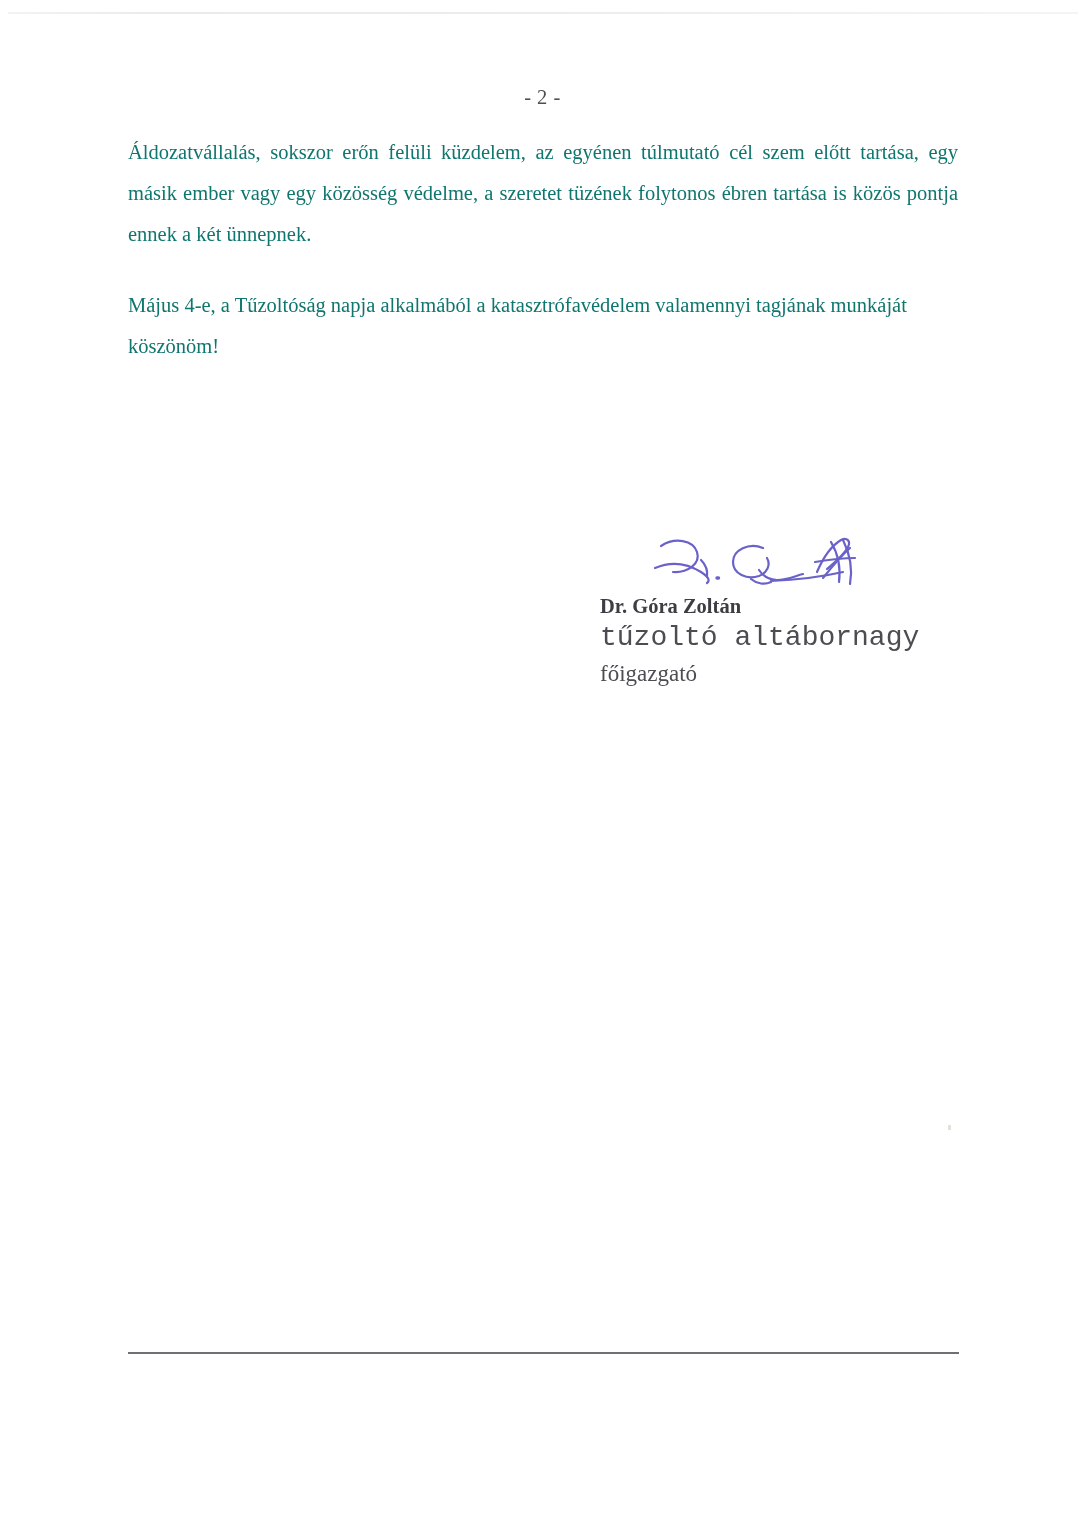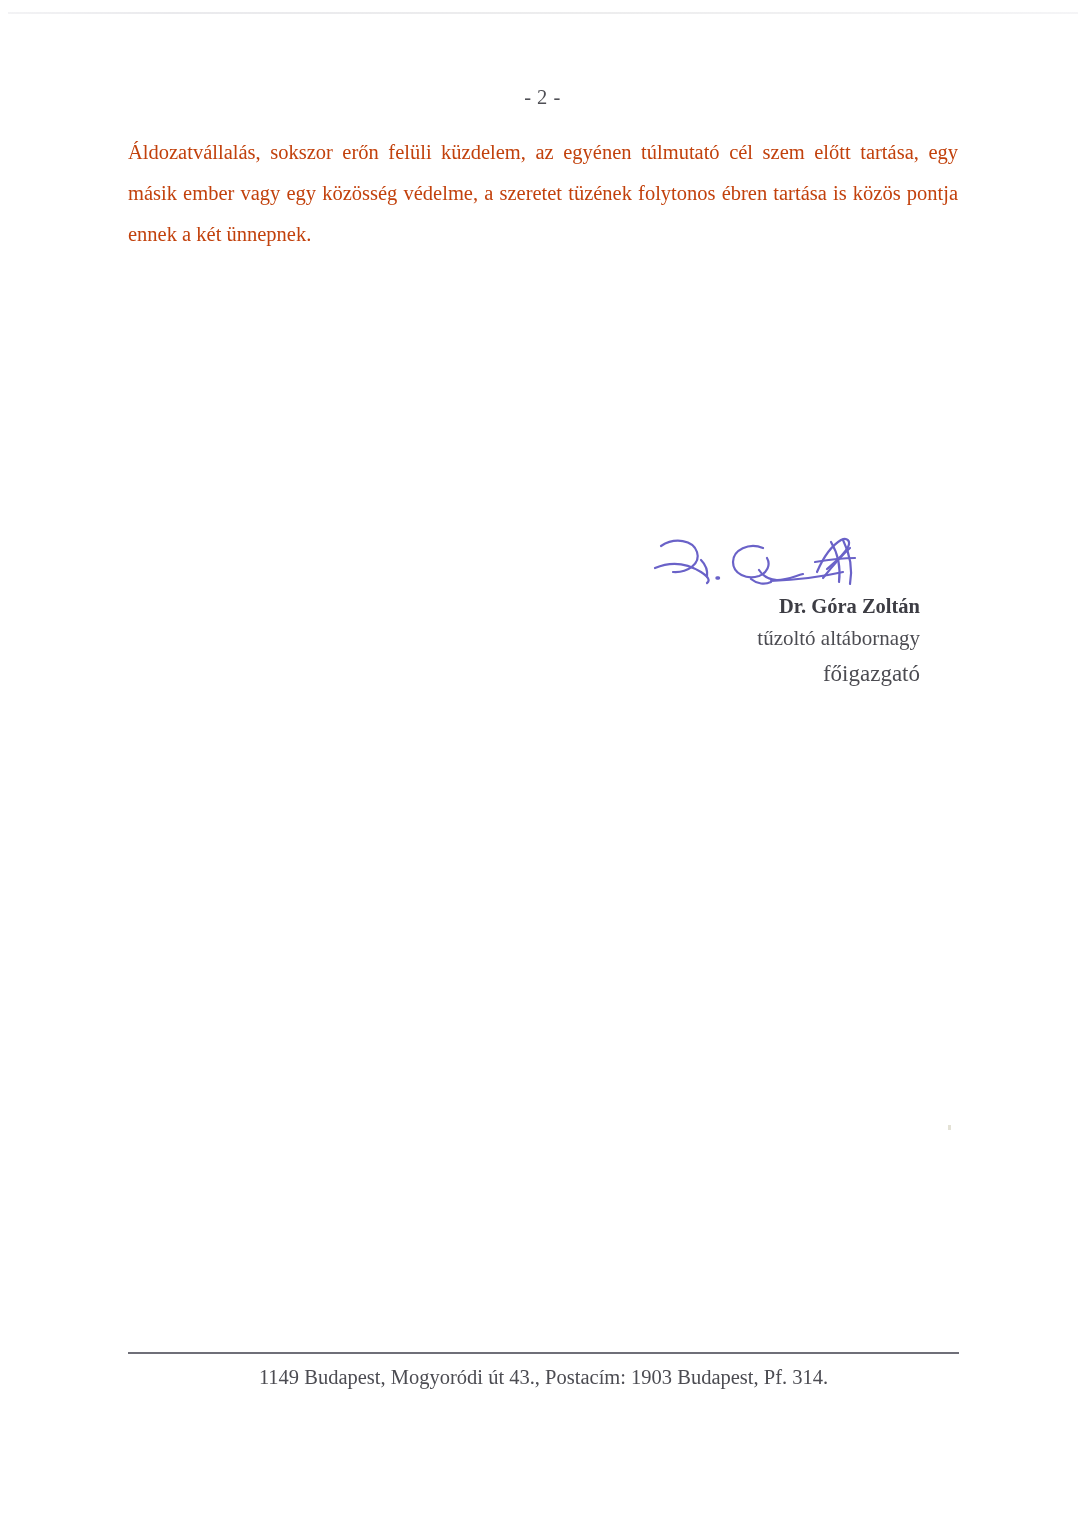--- a/index.html
+++ b/index.html
@@ -45,57 +45,58 @@
     top: 132px;
     width: 830px;
   }
 
   .para {
     text-align: justify;
     text-justify: inter-word;
     font-size: 20.5px;
     line-height: 41px;
     margin: 0 0 30px 0;
-    color: #c2410c;
+    color: #0f766e;
   }
   .para.last-loose {
     text-align: left;
   }
   .para:last-child { margin-bottom: 0; }
 
   
   .sign-block {
     position: absolute;
     left: 600px;
     top: 532px;
     width: 320px;
-    text-align: right;
+    text-align: left;
   }
   .signature-mark {
     position: relative;
     height: 62px;
     margin: 0 auto;
     width: 230px;
   }
   .signature-mark svg {
     position: absolute;
     left: 0;
     top: 0;
   }
   .sign-name {
     font-size: 20.5px;
     font-weight: bold;
     line-height: 28px;
     color: #3d3d44;
     margin-top: -2px;
   }
   .sign-rank {
-    font-size: 21px;
+    font-size: 28px;
     line-height: 36px;
     color: #4c4c52;
+    font-family: Liberation Mono, monospace;
   }
   .sign-role {
     font-size: 23px;
     line-height: 36px;
     color: #4c4c52;
   }
 
   
   .footer-rule {
     position: absolute;
@@ -129,20 +130,21 @@
 <body>
 
 <div class="page">
 
   <div class="scan-edge"></div>
 
   <div class="page-number">- 2 -</div>
 
   <div class="body-block">
     <p class="para">Áldozatvállalás, sokszor erőn felüli küzdelem, az egyénen túlmutató cél szem előtt tartása, egy másik ember vagy egy közösség védelme, a szeretet tüzének folytonos ébren tartása is közös pontja ennek a két ünnepnek.</p>
+    <p class="para last-loose">Május 4-e, a Tűzoltóság napja alkalmából a katasztrófavédelem valamennyi tagjának munkáját köszönöm!</p>
   </div>
 
   <div class="sign-block">
 
     <div class="signature-mark">
       <svg width="230" height="62" viewBox="0 0 230 62" fill="none" xmlns="http://www.w3.org/2000/svg" aria-hidden="true">
         <g stroke="#6a62c8" stroke-width="2.2" fill="none" stroke-linecap="round" stroke-linejoin="round">
 
           <path d="M16 14 C30 5, 48 8, 52 20 C56 32, 42 41, 28 40"></path>
           <path d="M10 36 C24 30, 40 30, 56 40 C62 44, 66 48, 62 51"></path>
@@ -167,15 +169,14 @@
     </div>
 
     <div class="sign-name">Dr. Góra Zoltán</div>
     <div class="sign-rank">tűzoltó altábornagy</div>
     <div class="sign-role">főigazgató</div>
   </div>
 
   <div class="speck"></div>
 
   <div class="footer-rule"></div>
-  <div class="footer-text">1149 Budapest, Mogyoródi út 43., Postacím: 1903 Budapest, Pf. 314.</div>
 
 </div>
 
 </body></html>

